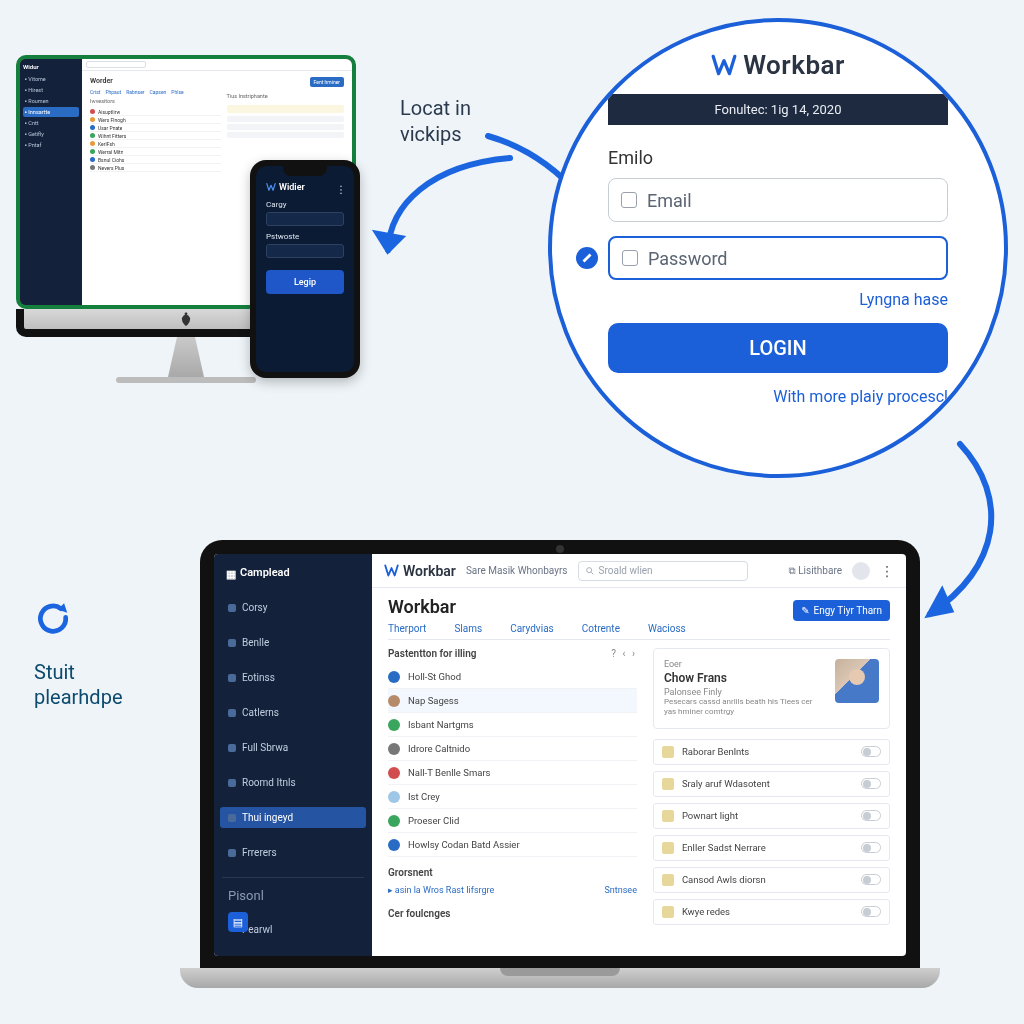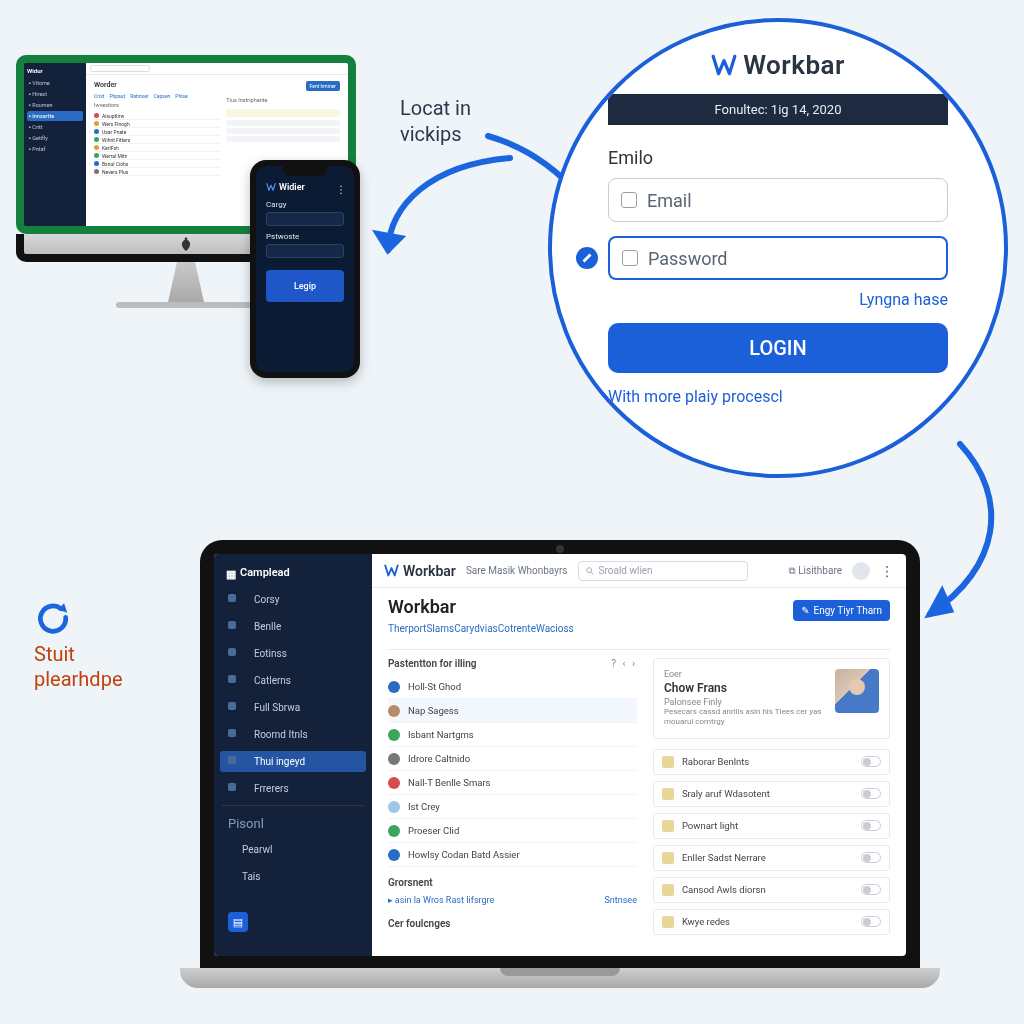--- a/index.html
+++ b/index.html
@@ -1,20 +1,20 @@
 <!DOCTYPE html>
 <html><head>
 <meta charset="utf-8">
 <style>
   * { box-sizing: border-box; margin: 0; padding: 0; font-family: -apple-system, BlinkMacSystemFont, "Segoe UI", Roboto, Arial, sans-serif; }
   body { width: 1024px; height: 1024px; background: #eef4f8; position: relative; overflow: hidden; }
 
   
   .imac { position: absolute; left: 16px; top: 55px; width: 340px; }
-  .imac-screen { width: 340px; height: 179px; background: #7f1d1d; border: 8px solid #15803d; border-radius: 10px; overflow: hidden; position: relative; }
+  .imac-screen { width: 340px; height: 254px; background: #7f1d1d; border: 4px solid #15803d; border-radius: 10px; overflow: hidden; position: relative; }
   .imac-chin { width: 340px; height: 28px; background: linear-gradient(#d8d8d8,#bfbfbf); border-radius: 0 0 10px 10px; border: 8px solid #111; border-top:none; display:flex;align-items:center;justify-content:center;}
   .apple-logo { width:12px;height:14px;background:#333;clip-path:polygon(50% 0,65% 15%,55% 20%,70% 25%,85% 45%,80% 70%,65% 90%,50% 100%,35% 90%,20% 70%,15% 45%,30% 25%,45% 20%,35% 15%);}
   .imac-stand { width: 60px; height: 40px; margin: 0 auto; background: linear-gradient(#c9c9c9,#a9a9a9); clip-path: polygon(35% 0,65% 0,80% 100%,20% 100%); }
   .imac-foot { width: 140px; height: 6px; background: #bcbcbc; margin: 0 auto; border-radius: 3px; }
 
   .imac-ui { display:flex; font-size: 5.5px; height:100%; color:#333;}
   .imac-sidebar { width: 62px; background:#13213a; color:#b9c6da; padding:4px 3px; }
   .imac-sidebar .brand { font-size:6px; font-weight:600; color:#fff; margin-bottom:4px;}
   .imac-sidebar .sitem { padding:2px 2px; margin:1px 0; border-radius:2px; white-space:nowrap; overflow:hidden; text-overflow:ellipsis;}
   .imac-sidebar .sitem.active { background:#2a6cc4; color:#fff;}
@@ -32,83 +32,83 @@
   .label-txt { white-space:nowrap; overflow:hidden; text-overflow:ellipsis; font-size:5px;}
 
   
   .iphone { position:absolute; left:250px; top:160px; width:110px; height:218px; background:#0b1b33; border:6px solid #111; border-radius:16px; box-shadow:0 4px 12px rgba(0,0,0,.25); overflow:hidden; z-index:5;}
   .iphone-notch { position:absolute; top:0; left:50%; transform:translateX(-50%); width:44px; height:10px; background:#111; border-radius:0 0 8px 8px; z-index:2;}
   .iphone-ui { padding:16px 10px 10px; color:#cfd9e8; font-size:8px;}
   .iphone-logo { display:flex; align-items:center; gap:3px; color:#fff; font-weight:600; font-size:9px; margin-bottom:8px;}
   .iphone-logo .w-mark{ width:10px;height:10px; }
   .iphone-field-label { font-size:8px; margin:6px 0 3px; color:#dbe3ef;}
   .iphone-input { height:14px; border:1px solid #2e4260; border-radius:3px; background:#14284a;}
-  .iphone-login-btn { margin-top:12px; height:32px; background:#1f57c8; border-radius:4px; color:#fff; display:flex;align-items:center;justify-content:center; font-size:9px; font-weight:500;}
+  .iphone-login-btn { margin-top:12px; height:24px; background:#1f57c8; border-radius:4px; color:#fff; display:flex;align-items:center;justify-content:center; font-size:9px; font-weight:500;}
   .iphone-more { position:absolute; top:18px; right:8px; color:#dbe3ef; font-size:10px;}
 
   
   .login-circle { position:absolute; left:548px; top:18px; width:460px; height:460px; border:4px solid #1b5fd9; border-radius:50%; background:#fff; overflow:hidden; z-index:4;}
   .login-inner { padding: 28px 56px 0; }
   .login-brand { display:flex; align-items:center; justify-content:center; gap:6px; font-size:26px; font-weight:600; color:#2b3442; letter-spacing:0.5px;}
   .w-mark { display:inline-block; }
   .w-mark svg { display:block; }
   .login-datebar { margin-top:14px; background:#1d2a3f; color:#e9edf4; font-size:13px; padding:8px 0; text-align:center;}
   .login-form { padding: 14px 0 0; }
   .login-label { font-size:18px; color:#333; margin:8px 0 10px;}
   .login-input { position:relative; height:44px; border:1.5px solid #c8ccd4; border-radius:8px; display:flex;align-items:center; padding:0 12px; gap:10px; margin-bottom:14px;}
   .login-input.active { border-color:#1b5fd9; border-width:2px;}
   .login-input .ph { font-size:18px; color:#5a6472;}
   .login-input .chk { width:16px;height:16px;border:1.5px solid #9aa1ad;border-radius:3px;}
   .bullet { position:absolute; left:-34px; width:22px; height:22px; background:#1b5fd9; border-radius:50%; display:flex;align-items:center;justify-content:center;}
   .bullet svg { width:12px;height:12px;fill:#fff;}
   .login-link { text-align:right; color:#1b5fd9; font-size:16px; margin-top:-4px; margin-bottom:14px;}
   .login-btn { height:50px; background:#1b5fd9; border:none; border-radius:10px; color:#fff; font-size:20px; font-weight:500; width:100%; cursor:pointer;}
-  .login-footer { text-align:left; color:#1b5fd9; font-size:16px; margin-top:14px;}
+  .login-footer { text-align:right; color:#1b5fd9; font-size:16px; margin-top:14px;}
 
   
   .arrow { position:absolute; stroke:#1b66e0; stroke-width:6; fill:none; stroke-linecap:round; z-index:3;}
   .arrow-head { fill:#1b66e0; }
   .caption { position:absolute; color:#2c3a4d; font-size:20px; line-height:1.3;}
 
   
   .refresh-block { position:absolute; left:34px; top:600px; }
   .refresh-icon { width:38px;height:38px; stroke:#1b66e0; stroke-width:3; fill:none;}
-  .refresh-label { font-size:20px; color:#c2410c; margin-top:0; line-height:1.25;}
+  .refresh-label { font-size:20px; color:#0c4a6e; margin-top:18px; line-height:1.25;}
 
   
   .macbook { position:absolute; left:180px; top:540px; width:760px; }
   .mb-bezel { width:720px; height:430px; margin:0 auto; background:#111; border-radius:22px 22px 0 0; padding:14px; position:relative;}
   .mb-cam { position:absolute; top:5px; left:50%; transform:translateX(-50%); width:8px;height:8px; background:#333; border-radius:50%;}
   .mb-screen { width:100%; height:100%; background:#fff; border-radius:4px; overflow:hidden; display:flex;}
   .mb-base { width:760px; height:20px; background:linear-gradient(#cfcfcf,#a8a8a8); border-radius:0 0 18px 18px; margin-top:-2px; position:relative;}
   .mb-notch { position:absolute; top:0; left:50%; transform:translateX(-50%); width:120px; height:8px; background:#9a9a9a; border-radius:0 0 8px 8px;}
 
   .mb-sidebar { width:158px; background:#13213a; color:#c2cee0; font-size:10px; padding:8px 6px;}
   .mb-sidebar .section-title { color:#fff; font-weight:600; font-size:11px; padding:4px 6px; display:flex;align-items:center;gap:5px;}
-  .mb-sidebar .mitem { padding:5px 8px; margin:6px 0; border-radius:3px; display:flex;gap:18px; white-space:nowrap; overflow:hidden;}
+  .mb-sidebar .mitem { padding:5px 8px; margin:14px 0; border-radius:3px; display:flex;align-items:center;gap:6px; white-space:nowrap; overflow:hidden;}
   .mb-sidebar .mitem.active { background:#2554a3; color:#fff;}
   .mb-sidebar .mitem .mi { width:8px;height:8px;border-radius:2px;background:#4a6b9a; flex-shrink:0;}
   .mb-sidebar .sep { height:1px;background:rgba(255,255,255,.1); margin:6px 2px;}
   .mb-sidebar .group-label { color:#8a9ab4; font-size:13px; padding:4px 8px 2px;}
   .mb-sidebar .bottom-icon { position:absolute; bottom:24px; left:14px; width:20px;height:20px;background:#1b5fd9;border-radius:4px;display:flex;align-items:center;justify-content:center;color:#fff;font-size:11px;}
 
   .mb-main { flex:1; display:flex; flex-direction:column; position:relative;}
   .mb-topbar { height:34px; border-bottom:1px solid #e5e8ee; display:flex; align-items:center; padding:0 12px; gap:10px; font-size:11px; color:#333;}
   .mb-brand { display:flex;align-items:center;gap:4px;font-weight:600;color:#2b3442;font-size:14px;}
   .mb-brand .w-mark{width:15px;height:15px;}
   .mb-breadcrumb { color:#6a7485; font-size:10px;}
   .mb-search { width:170px; height:20px; border:1px solid #d7dbe3; border-radius:4px; display:flex;align-items:center;padding:0 6px;gap:4px;color:#9aa1ad;font-size:10px;}
   .mb-search svg{width:10px;height:10px;stroke:#9aa1ad;fill:none;stroke-width:2;}
   .mb-topbar .spacer{flex:1;}
   .mb-top-icon{width:18px;height:18px;border-radius:50%;background:#e2e6ec;}
   .mb-top-more{font-size:14px;color:#555;}
 
   .mb-body { flex:1; padding:8px 16px 0; overflow:hidden;}
   .mb-title { font-size:18px; font-weight:600; color:#222; margin-bottom:6px;}
-  .mb-tabs { display:flex; gap:0; font-size:10px; color:#2a6cc4; border-bottom:1px solid #e5e8ee; padding-bottom:15px; margin-bottom:8px;}
+  .mb-tabs { display:flex; gap:28px; font-size:10px; color:#2a6cc4; border-bottom:1px solid #e5e8ee; padding-bottom:5px; margin-bottom:8px;}
   .mb-action-btn { position:absolute; right:16px; top:46px; background:#1b5fd9;color:#fff;font-size:10px;padding:5px 8px;border-radius:4px;display:flex;align-items:center;gap:4px;}
   .mb-cols { display:flex; gap:16px;}
   .mb-left { flex:1.05;}
   .mb-right { flex:1;}
   .panel-title { font-size:10px; font-weight:600; color:#444; margin-bottom:6px; display:flex;justify-content:space-between;align-items:center;}
   .panel-title .ctrl{color:#888;font-weight:400;letter-spacing:2px;}
   .mb-list-row { height:24px; display:flex;align-items:center;gap:8px;border-bottom:1px solid #f0f2f6;font-size:9.5px;color:#444;}
   .mb-list-row .rdot{width:12px;height:12px;border-radius:50%;flex-shrink:0;}
   .mb-list-row.sel{background:#f3f8ff;}
   .subhead { font-size:10px; font-weight:600; color:#444; margin:10px 0 4px;}
@@ -432,21 +432,21 @@
                 <span>Sntnsee</span>
               </div>
               <div class="subhead">Cer foulcnges</div>
             </div>
             <div class="mb-right">
               <div class="profile-card">
                 <div class="info">
                   <div class="plabel">Eoer</div>
                   <div class="pname">Chow Frans</div>
                   <div class="plabel">Palonsee Finly</div>
-                  <div class="pdesc">Pesecars cassd anrlils asin his Tiees cer yas mouarul comtrgy</div>
+                  <div class="pdesc">Pesecars cassd anrlils beath his Tiees cer yas hminer comtrgy</div>
                 </div>
                 <div class="avatar"></div>
               </div>
               <div id="mb-items">
                   <div class="item-row">
                     <span class="iicon"></span>
                     <span>Raborar Benlnts</span>
                     <span class="tog"></span>
                   </div>
                   <div class="item-row">

